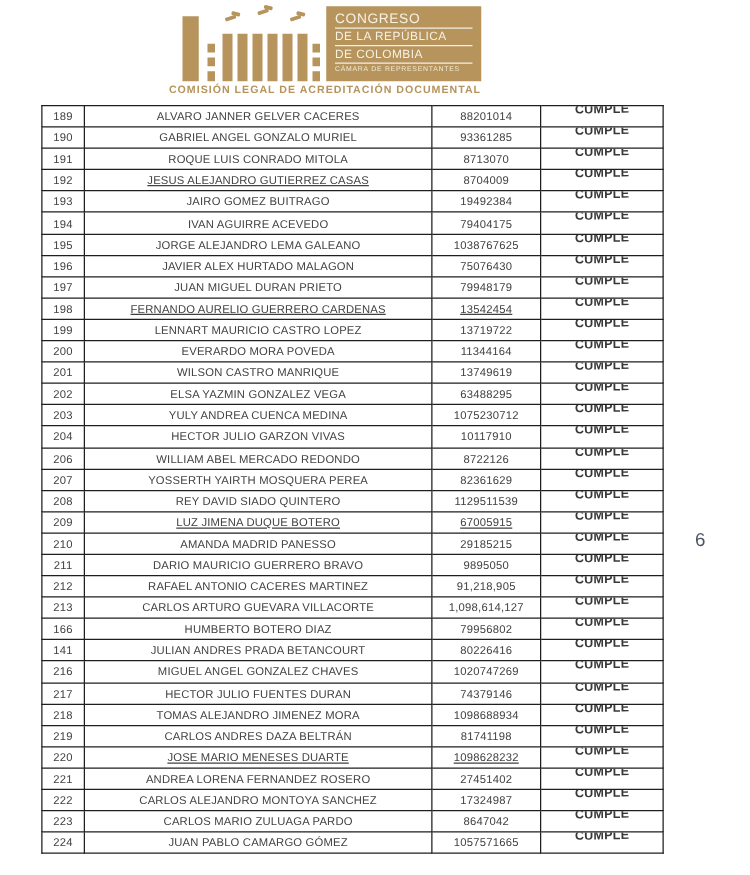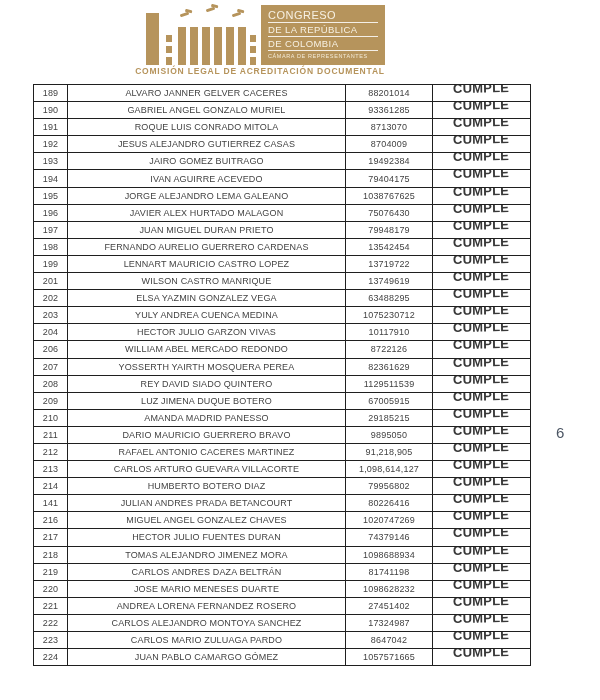--- a/index.html
+++ b/index.html
@@ -41,24 +41,24 @@
   .roster col.w-id{width:87px;}
   .roster col.w-status{width:98px;}
   .roster td{
     border:1.6px solid var(--border);
     height:17.1px;overflow:hidden;white-space:nowrap;
     text-align:center;vertical-align:middle;
     color:var(--ink);font-size:9px;letter-spacing:.2px;line-height:10px;
   }
   .roster td.c-name{letter-spacing:.15px;margin-top:36px;}
   .roster td.c-status{
-    vertical-align:top;font-weight:bold;font-size:13px;color:#383838;
+    vertical-align:top;font-weight:bold;font-size:10px;color:#383838;
   }
   .roster td.c-status span{display:inline-block;transform:translateY(-1.5px) rotate(-1deg);}
-  .u{text-underline-offset:1px;}
+  .u{text-decoration:underline;text-underline-offset:1px;}
   
   .page-num{
     position:absolute;left:556px;top:424px;font-size:15px;color:#4b5563;
   }
 </style>
 </head>
 <body>
 
 <div class="page">
 
@@ -169,20 +169,26 @@
       <td class="c-status"><span>CUMPLE</span></td>
     </tr>
 
     <tr>
       <td class="c-num">199</td>
       <td class="c-name">LENNART MAURICIO CASTRO LOPEZ</td>
       <td class="c-id">13719722</td>
       <td class="c-status"><span>CUMPLE</span></td>
     </tr>
 
+    <tr>
+      <td class="c-num">200</td>
+      <td class="c-name">EVERARDO MORA POVEDA</td>
+      <td class="c-id">11344164</td>
+      <td class="c-status"><span>CUMPLE</span></td>
+    </tr>
 
     <tr>
       <td class="c-num">201</td>
       <td class="c-name">WILSON CASTRO MANRIQUE</td>
       <td class="c-id">13749619</td>
       <td class="c-status"><span>CUMPLE</span></td>
     </tr>
 
     <tr>
       <td class="c-num">202</td>
@@ -256,21 +262,21 @@
     </tr>
 
     <tr>
       <td class="c-num">213</td>
       <td class="c-name">CARLOS ARTURO GUEVARA VILLACORTE</td>
       <td class="c-id">1,098,614,127</td>
       <td class="c-status"><span>CUMPLE</span></td>
     </tr>
 
     <tr>
-      <td class="c-num">214</td>
+      <td class="c-num">166</td>
       <td class="c-name">HUMBERTO BOTERO DIAZ</td>
       <td class="c-id">79956802</td>
       <td class="c-status"><span>CUMPLE</span></td>
     </tr>
 
     <tr>
       <td class="c-num">141</td>
       <td class="c-name">JULIAN ANDRES PRADA BETANCOURT</td>
       <td class="c-id">80226416</td>
       <td class="c-status"><span>CUMPLE</span></td>

